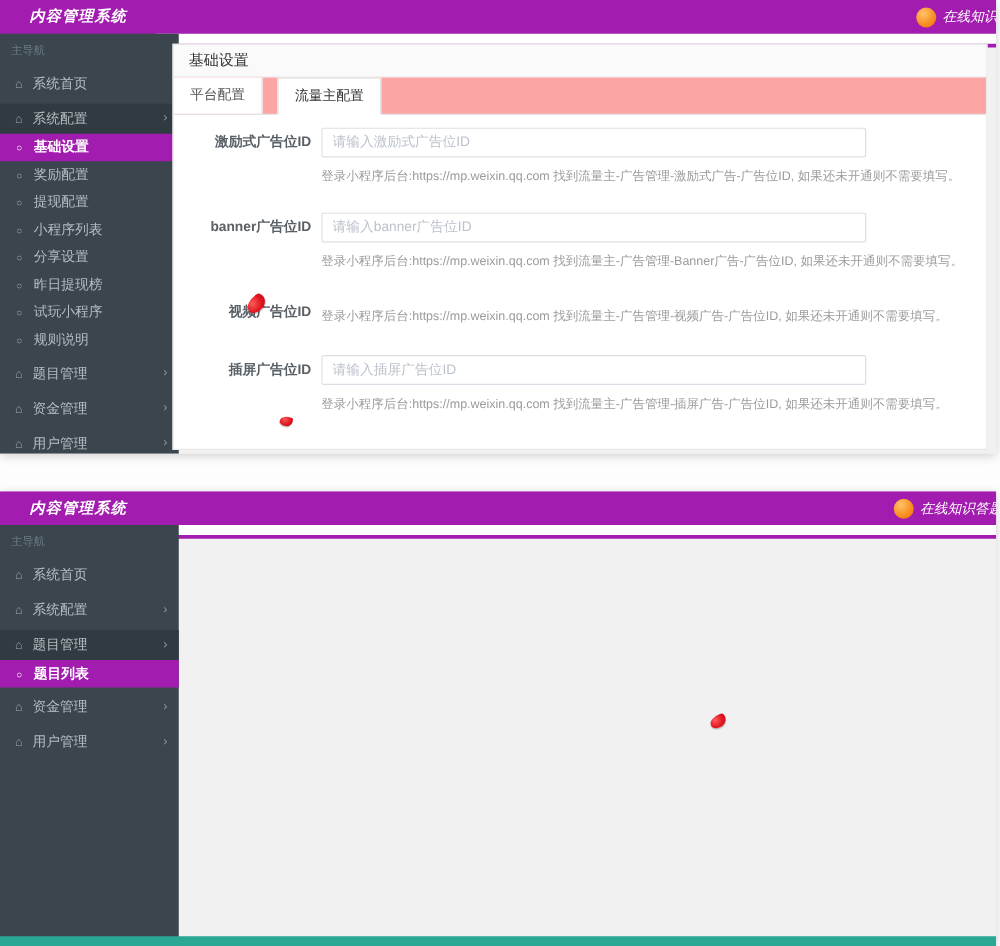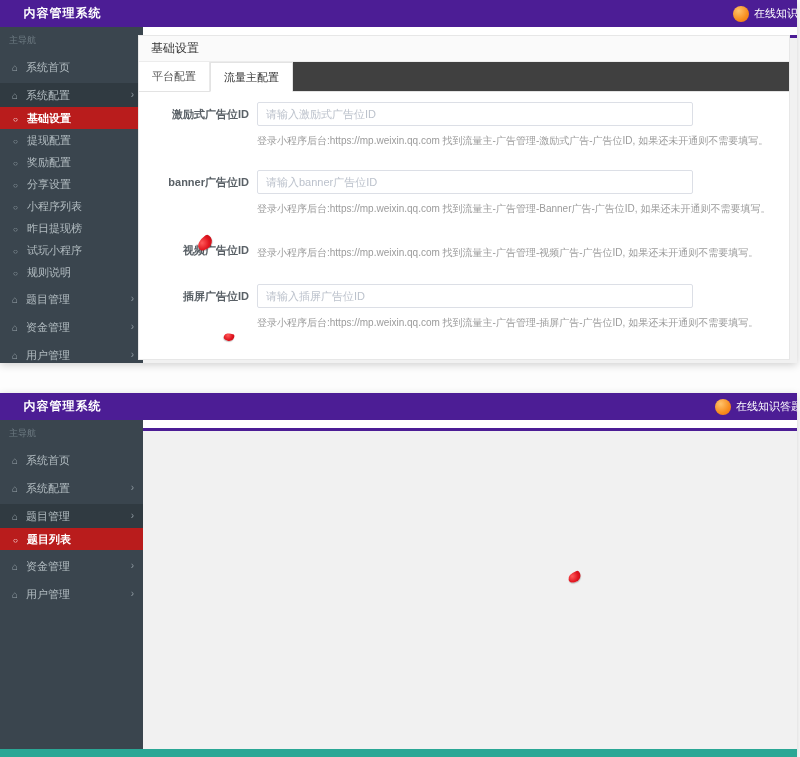--- a/index.html
+++ b/index.html
@@ -3,45 +3,45 @@
 <meta charset="utf-8">
 <style>
   * { box-sizing: border-box; margin: 0; padding: 0; }
   html,body { width:800px; height:757px; background:#fdfdfd; font-family:"Liberation Sans","DejaVu Sans",sans-serif; position:relative; overflow:hidden; }
 
   .screen { position:absolute; left:0; width:797px; background:#f1f1f1; overflow:hidden; box-shadow:0 2px 8px rgba(0,0,0,.18); }
   #screen-top { top:0; height:363px; }
   #screen-bottom { top:393px; height:364px; }
 
   
-  .topbar { position:absolute; top:0; left:0; right:0; height:38px; background:#4c1d95; }
+  .topbar { position:absolute; top:0; left:0; right:0; height:38px; background:#a21caf;font-style:italic; }
   .logo { position:absolute; left:0; top:0; width:125px; height:27px; line-height:27px; text-align:center; color:#fff; font-size:12px; font-weight:bold; letter-spacing:1px; }
   .user { position:absolute; top:0; height:27px; display:flex; align-items:center; gap:5px; color:#fff; font-size:11px; white-space:nowrap; }
   #screen-top .user { left:733px; }
   #screen-bottom .user { left:715px; }
   .avatar { width:16px; height:16px; border-radius:50%; background:radial-gradient(circle at 35% 30%, #ffc36b 0%, #f78d1e 60%, #ef6c13 100%); flex:0 0 16px; }
   .whitebar { position:absolute; top:27px; left:125px; right:0; height:8px; background:#fff; }
 
   
   .sidebar { position:absolute; left:0; top:27px; bottom:0; width:143px; background:#3a454e; }
   .sb-label { color:#6e7b83; font-size:9px; padding:7px 0 4px 9px; }
   .sb-item { height:24px; line-height:24px; font-size:11px; color:#b3bdc2; padding-left:12px; position:relative; cursor:pointer; white-space:nowrap; }
   .sb-item .ic { display:inline-block; width:14px; font-size:10px; color:#9aa6ac; }
   .sb-item .arrow { position:absolute; right:9px; top:0; font-size:10px; color:#8b969d; }
   .sb-item.parent { margin-top:4px; }
   .sb-item.open { background:#303a41; }
   .sb-sub { height:22px; line-height:22px; padding-left:13px; }
   .sb-sub .ic { font-size:8px; }
-  .sb-item.active { color:#fff; font-weight:bold; background:#b91c1c; }
+  .sb-item.active { color:#fff; font-weight:bold; background:#a21caf; }
   .sb-item.active .ic { color:#fff; }
 
   
   .card { position:absolute; left:138px; top:35px; right:7px; bottom:3px; background:#fff; border:1px solid #e7e7e7; overflow:hidden; }
   .card-head { height:26px; line-height:25px; padding-left:12px; font-size:12px; color:#333; background:#fafafa; border-bottom:1px solid #ececec; }
-  .tabs { height:30px; border-bottom:1px solid #e3e3e3; display:flex; background:#404040; }
+  .tabs { height:30px; border-bottom:1px solid #e3e3e3; display:flex; background:#fca5a5;gap:12px; }
   .tab { padding:0 13px; line-height:29px; font-size:11px; color:#555; border-right:1px solid #e9e9e9; cursor:pointer; background:#fff; }
   .tab.active { border:1px solid #e3e3e3; border-bottom:1px solid #fff; margin-bottom:-1px; color:#333; }
 
   .form { padding:10px 0 0 0; }
   .form-row { display:flex; margin-bottom:22px;justify-content:flex-end; }
   .f-label { width:110px; text-align:right; font-size:11px; font-weight:bold; color:#596066; line-height:24px; flex:0 0 110px; white-space:nowrap; }
   .f-ctrl { margin-left:8px; flex:1; overflow:hidden; }
   .f-input { width:436px; height:24px; border:1px solid #dcdfe6; border-radius:2px; padding:0 8px; font-size:11px; color:#333; outline:none; background:#fff; }
   .f-input::placeholder { color:#bcc2cc; }
   .f-hint { margin-top:8px; font-size:10px; color:#9b9b9b; white-space:nowrap; }
@@ -76,30 +76,30 @@
       <span class="ic">⌂</span><span>系统首页</span>
     </div>
     <div class="sb-item parent open">
       <span class="ic">⌂</span><span>系统配置</span>
       <span class="arrow">›</span>
     </div>
     <div class="sb-item sb-sub active">
       <span class="ic">○</span><span>基础设置</span>
     </div>
     <div class="sb-item sb-sub">
+      <span class="ic">○</span><span>奖励配置</span>
+    </div>
+    <div class="sb-item sb-sub">
       <span class="ic">○</span><span>提现配置</span>
     </div>
     <div class="sb-item sb-sub">
-      <span class="ic">○</span><span>奖励配置</span>
+      <span class="ic">○</span><span>小程序列表</span>
     </div>
     <div class="sb-item sb-sub">
       <span class="ic">○</span><span>分享设置</span>
-    </div>
-    <div class="sb-item sb-sub">
-      <span class="ic">○</span><span>小程序列表</span>
     </div>
     <div class="sb-item sb-sub">
       <span class="ic">○</span><span>昨日提现榜</span>
     </div>
     <div class="sb-item sb-sub">
       <span class="ic">○</span><span>试玩小程序</span>
     </div>
     <div class="sb-item sb-sub">
       <span class="ic">○</span><span>规则说明</span>
     </div>

